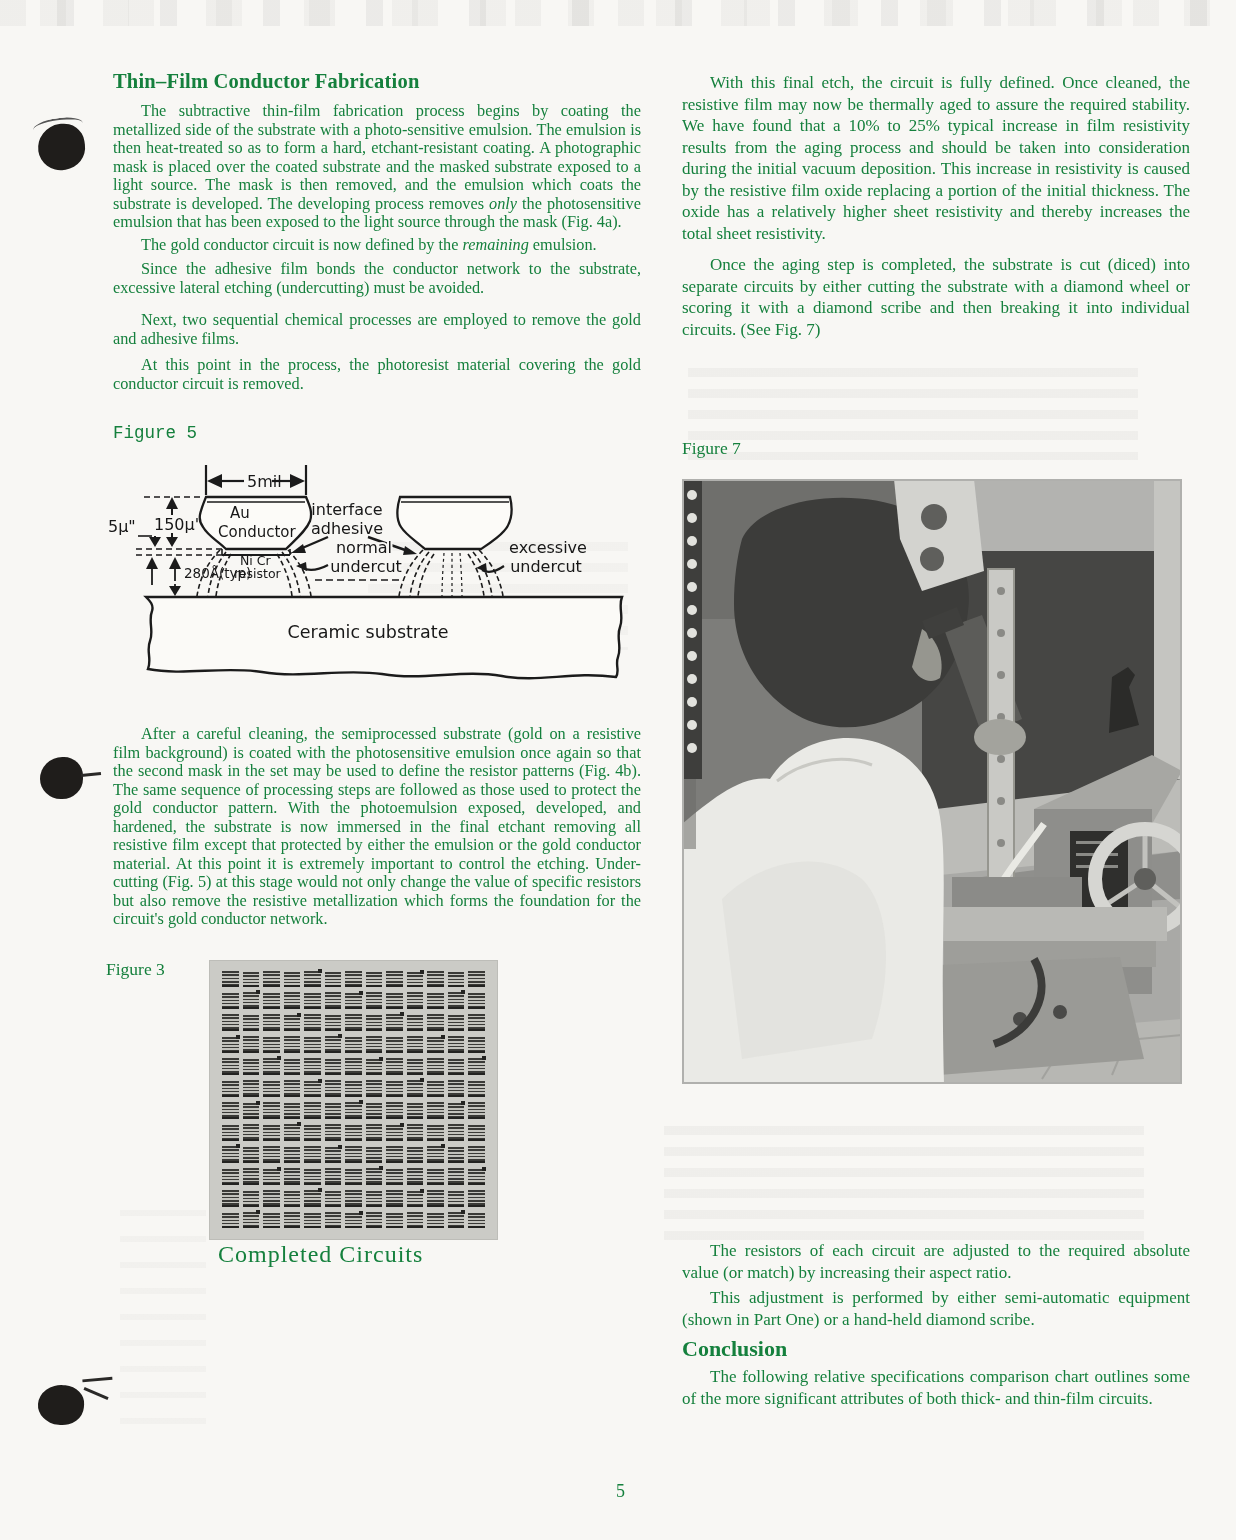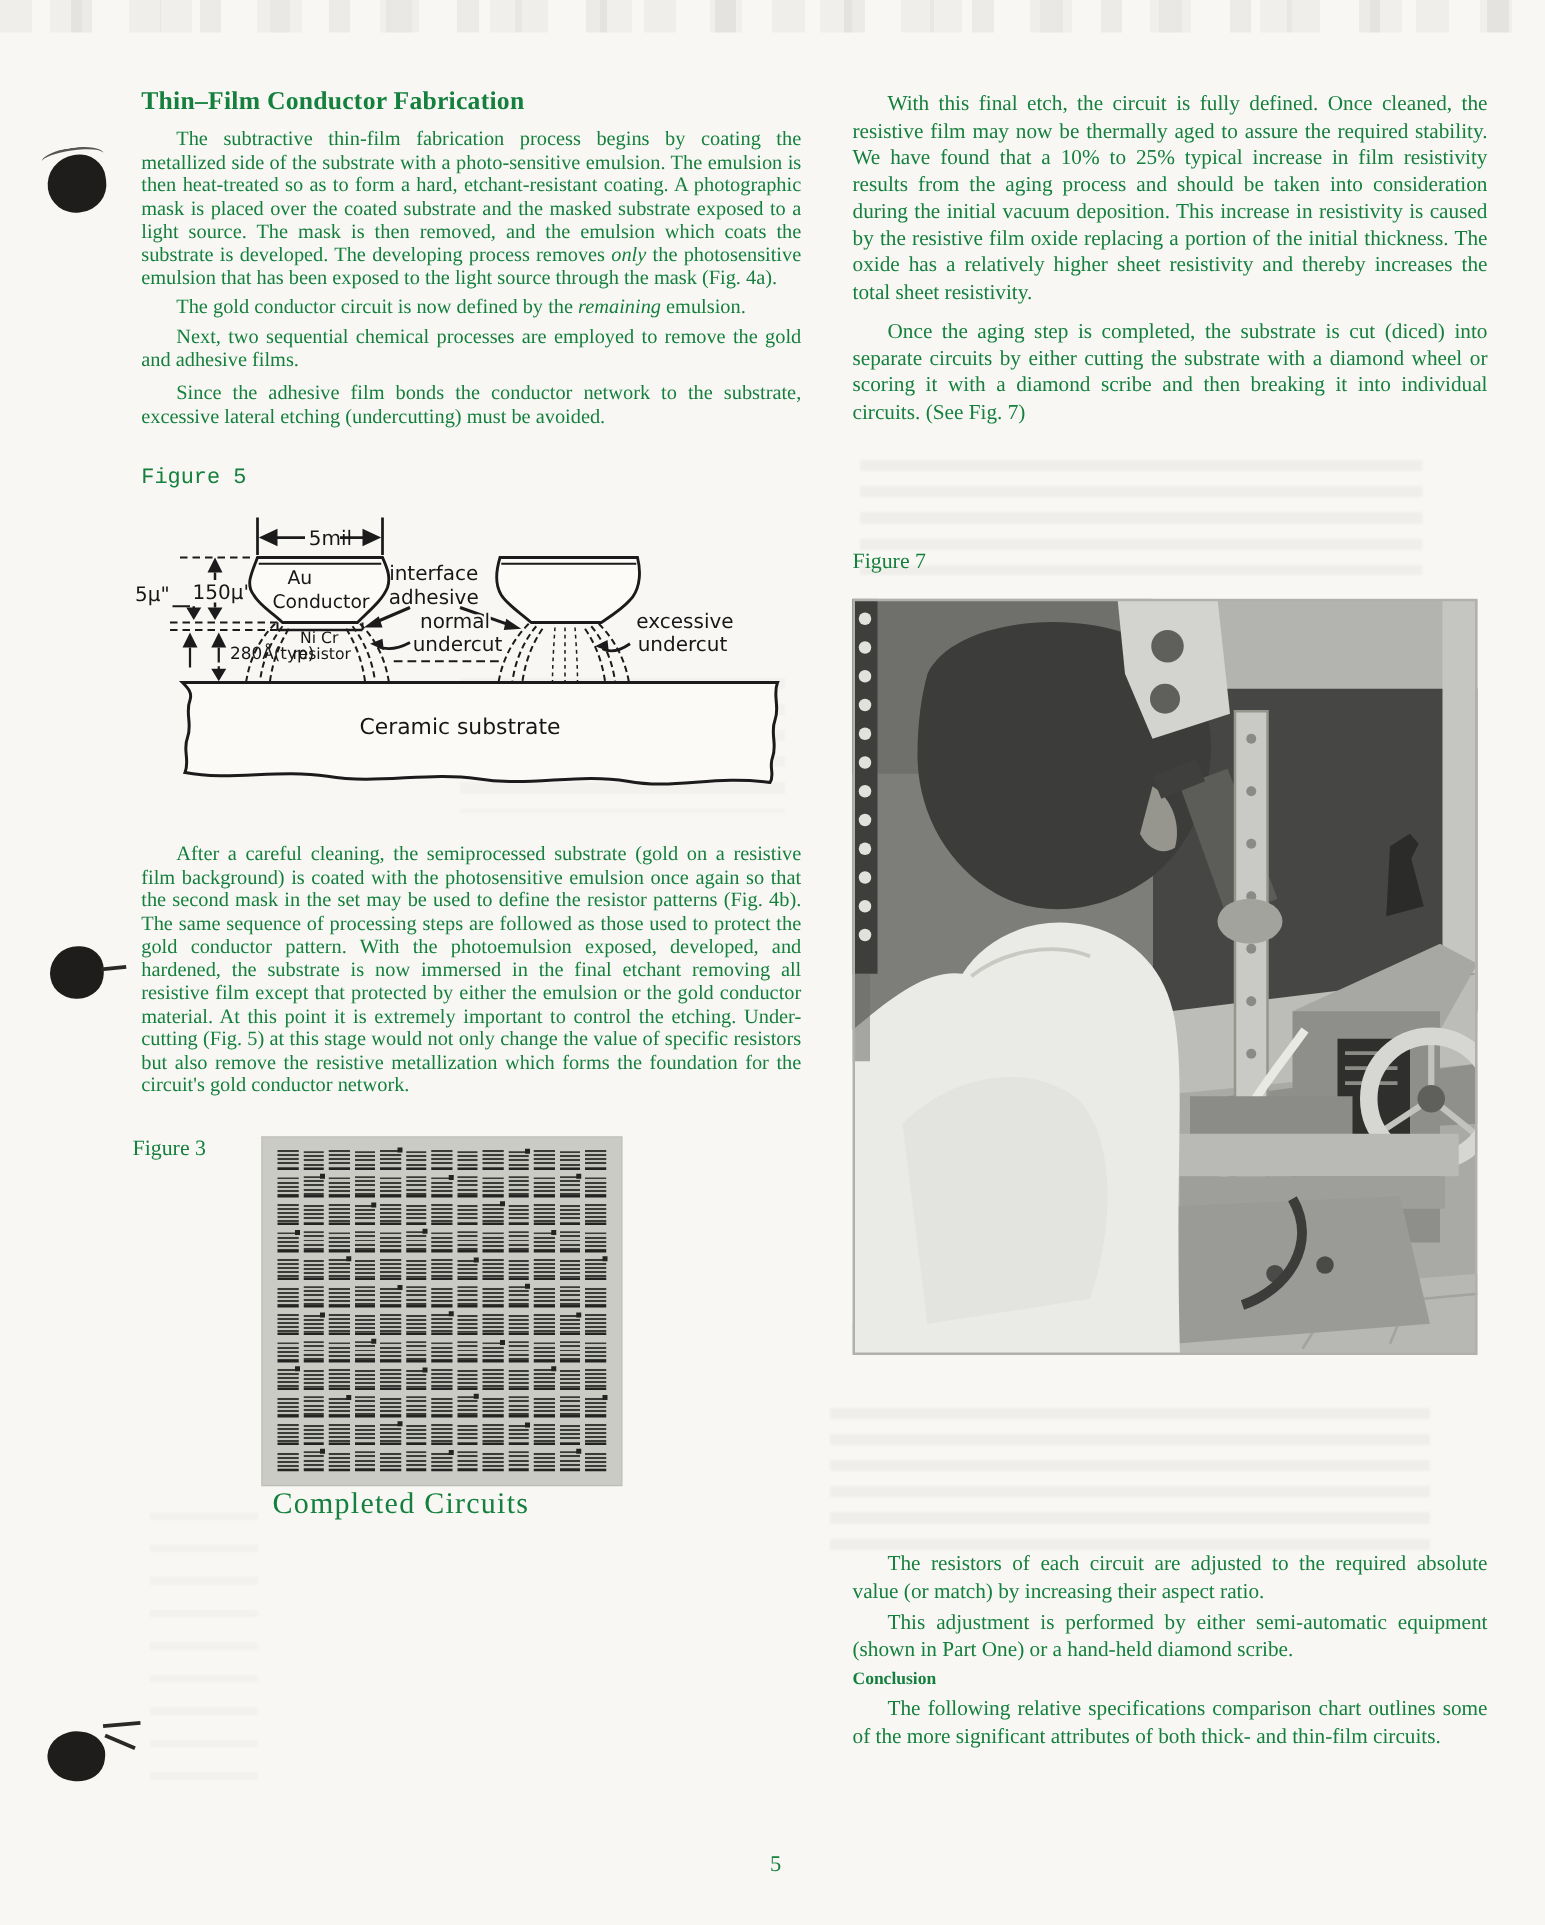--- a/index.html
+++ b/index.html
@@ -56,21 +56,21 @@
     background:repeating-linear-gradient(180deg,#3a3a37 0 1.6px,#c2c2bc 1.6px 3.3px);
     border-bottom:2px solid #232321;position:relative;
   }
   .die:nth-child(2n){margin-top:1px;}
   .die:nth-child(5n)::after{content:"";position:absolute;right:-1px;top:-2px;width:4px;height:4px;background:#232321;}
   .fig6-caption{position:absolute;left:105px;top:284px;font-size:24px;letter-spacing:1px;}
 
   .fig7-label{margin-top:98px;}
   .fig7-svg{display:block;margin-top:20px;}
 
-  .concl-h{font-size:14px;font-weight:bold;margin:6px 0 4px 0;}
+  .concl-h{font-size:22px;font-weight:bold;margin:6px 0 4px 0;}
 
   .page-number{position:absolute;left:616px;top:1481px;font-size:18px;}
 
   .smudge{position:absolute;filter:blur(0.7px);pointer-events:none;
     background:repeating-linear-gradient(180deg, rgba(95,95,95,0.055) 0 9px, transparent 9px 21px);}
   .smudge.v{background:repeating-linear-gradient(180deg, rgba(95,95,95,0.05) 0 6px, transparent 6px 26px);}
 </style>
 </head>
 <body>
 
@@ -87,24 +87,25 @@
   <div class="smudge v" style="left:120px;top:1210px;width:86px;height:220px;opacity:.8;"></div>
 
   <div class="col col-left">
 
     <h1>Thin–Film Conductor Fabrication</h1>
 
     <p class="body-p"><span>The subtractive thin-film fabrication process begins by coating the metallized side of the substrate with a photo-sensitive emulsion. The emulsion is then heat-treated so as to form a hard, etchant-resistant coating. A photographic mask is placed over the coated substrate and the masked substrate exposed to a light source. The mask is then removed, and the emulsion which coats the substrate is developed. The developing process removes </span><i>only</i><span> the photosensitive emulsion that has been exposed to the light source through the mask (Fig. 4a).</span></p>
 
     <p class="body-p" style="margin-bottom:6px;"><span>The gold conductor circuit is now defined by the </span><i>remaining</i><span>  emulsion.</span></p>
 
+    <p class="body-p" style="margin-bottom:14px;">Since the adhesive film bonds the conductor network to the substrate, excessive lateral etching (undercutting) must be avoided.</p>
+
     <p class="body-p" style="margin-bottom:8px;">Next, two sequential chemical processes are employed to remove the gold and adhesive films.</p>
 
-    <p class="body-p" style="margin-bottom:14px;">Since the adhesive film bonds the conductor network to the substrate, excessive lateral etching (undercutting) must be avoided.</p>
-
+    <p class="body-p">At this point in the process, the photoresist material covering the gold conductor circuit is removed.</p>
 
     <p class="fig-label fig5-label">Figure 5</p>
 
     <svg class="fig5-svg" width="540" height="262" viewBox="0 0 540 262">
 
       <line x1="106" y1="8" x2="106" y2="38" stroke="#1b1b1b" stroke-width="2.2"></line>
       <line x1="206" y1="8" x2="206" y2="38" stroke="#1b1b1b" stroke-width="2.2"></line>
       <line x1="112" y1="24" x2="144" y2="24" stroke="#1b1b1b" stroke-width="2.2"></line>
       <line x1="172" y1="24" x2="200" y2="24" stroke="#1b1b1b" stroke-width="2.2"></line>
       <polygon points="107,24 122,17 122,31" fill="#1b1b1b"></polygon>

